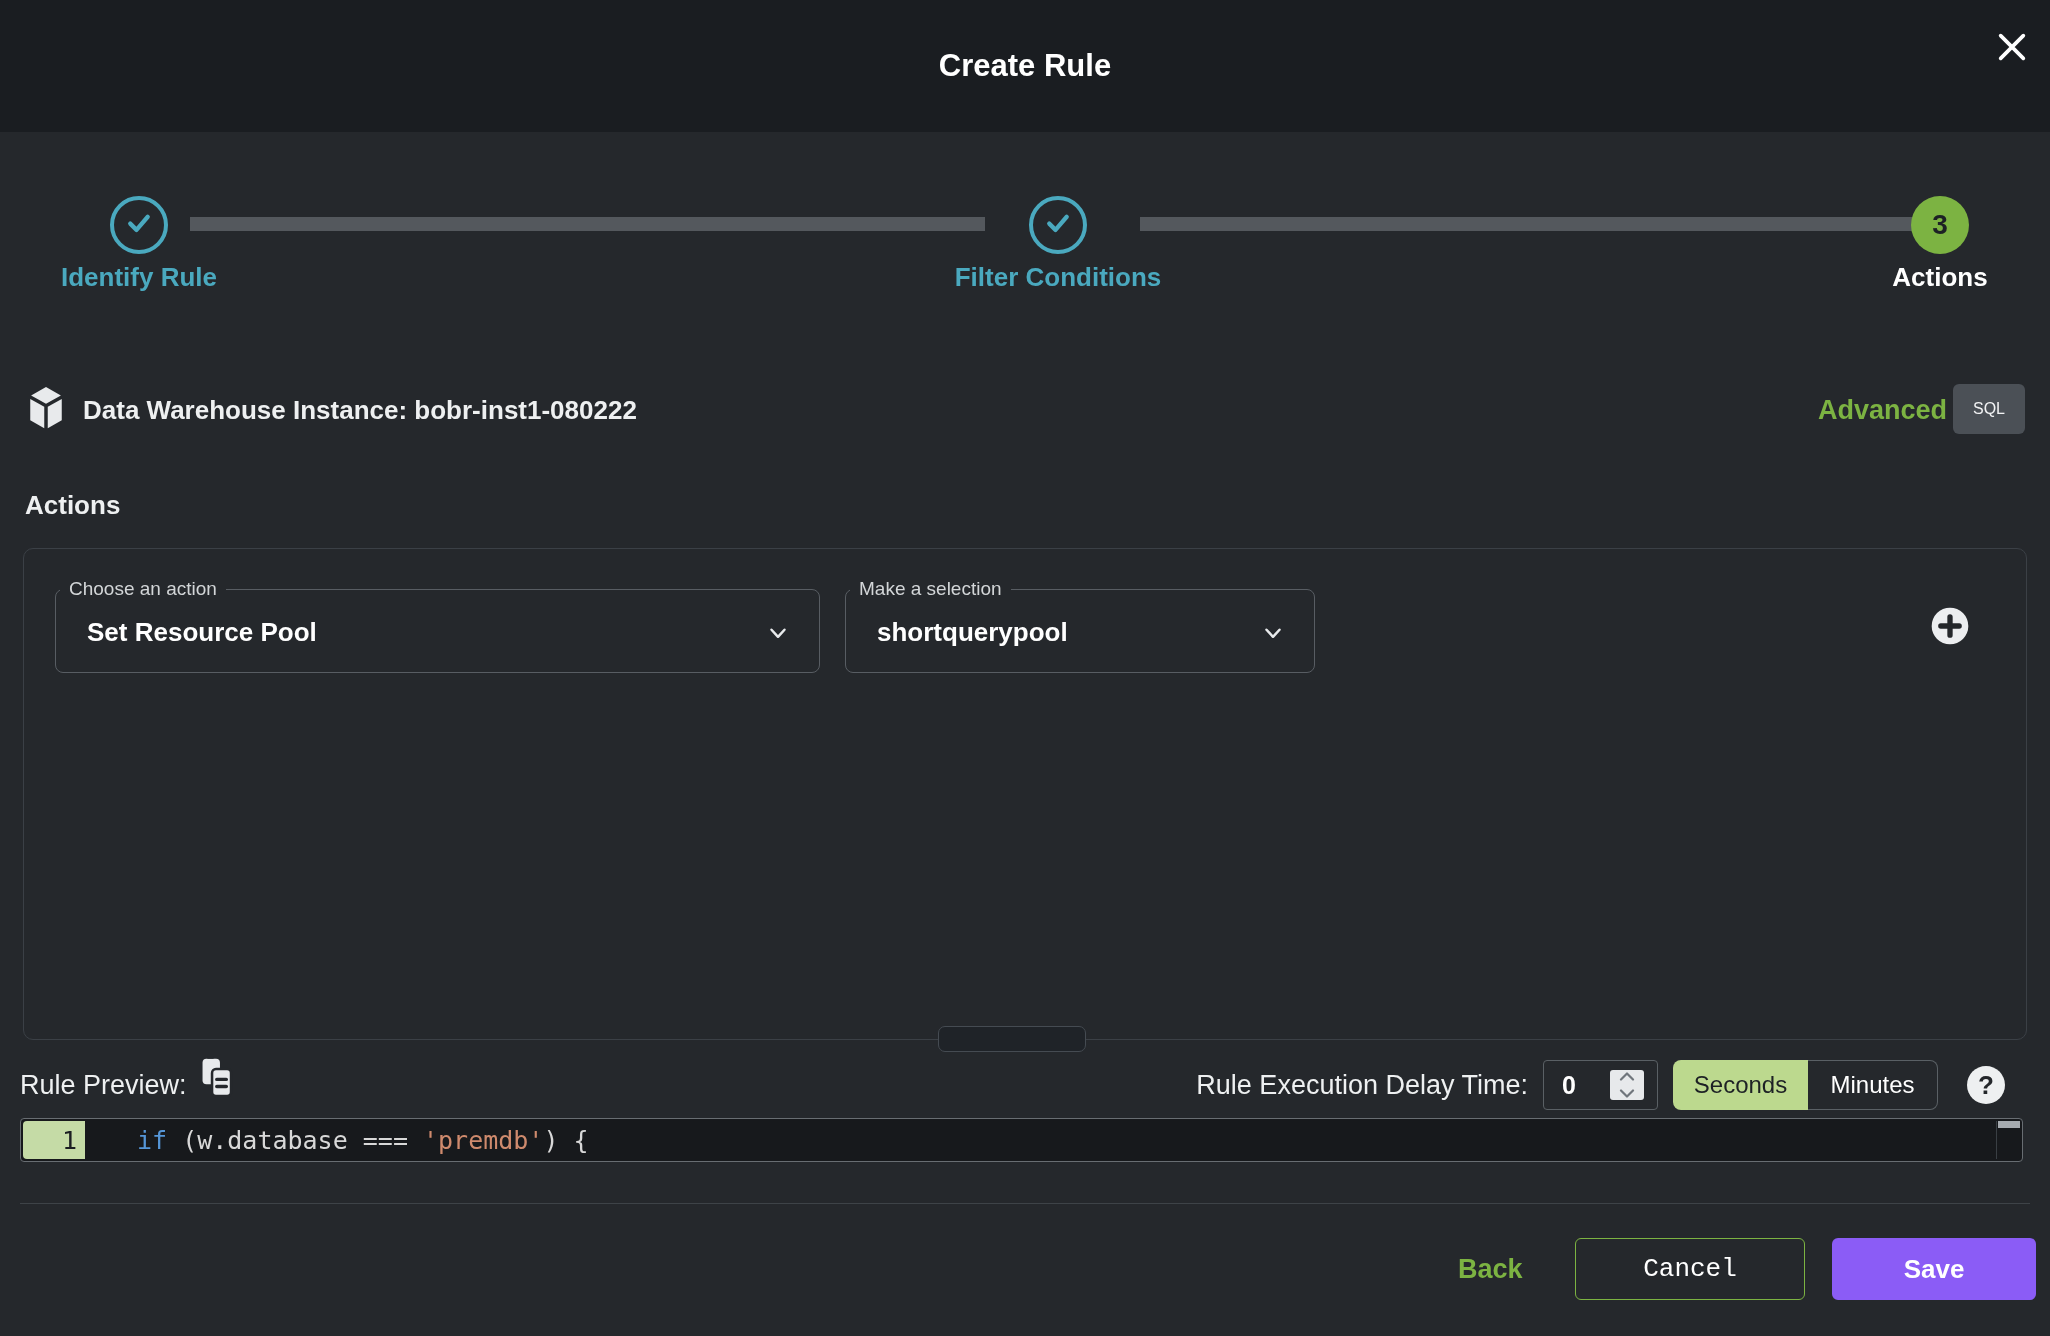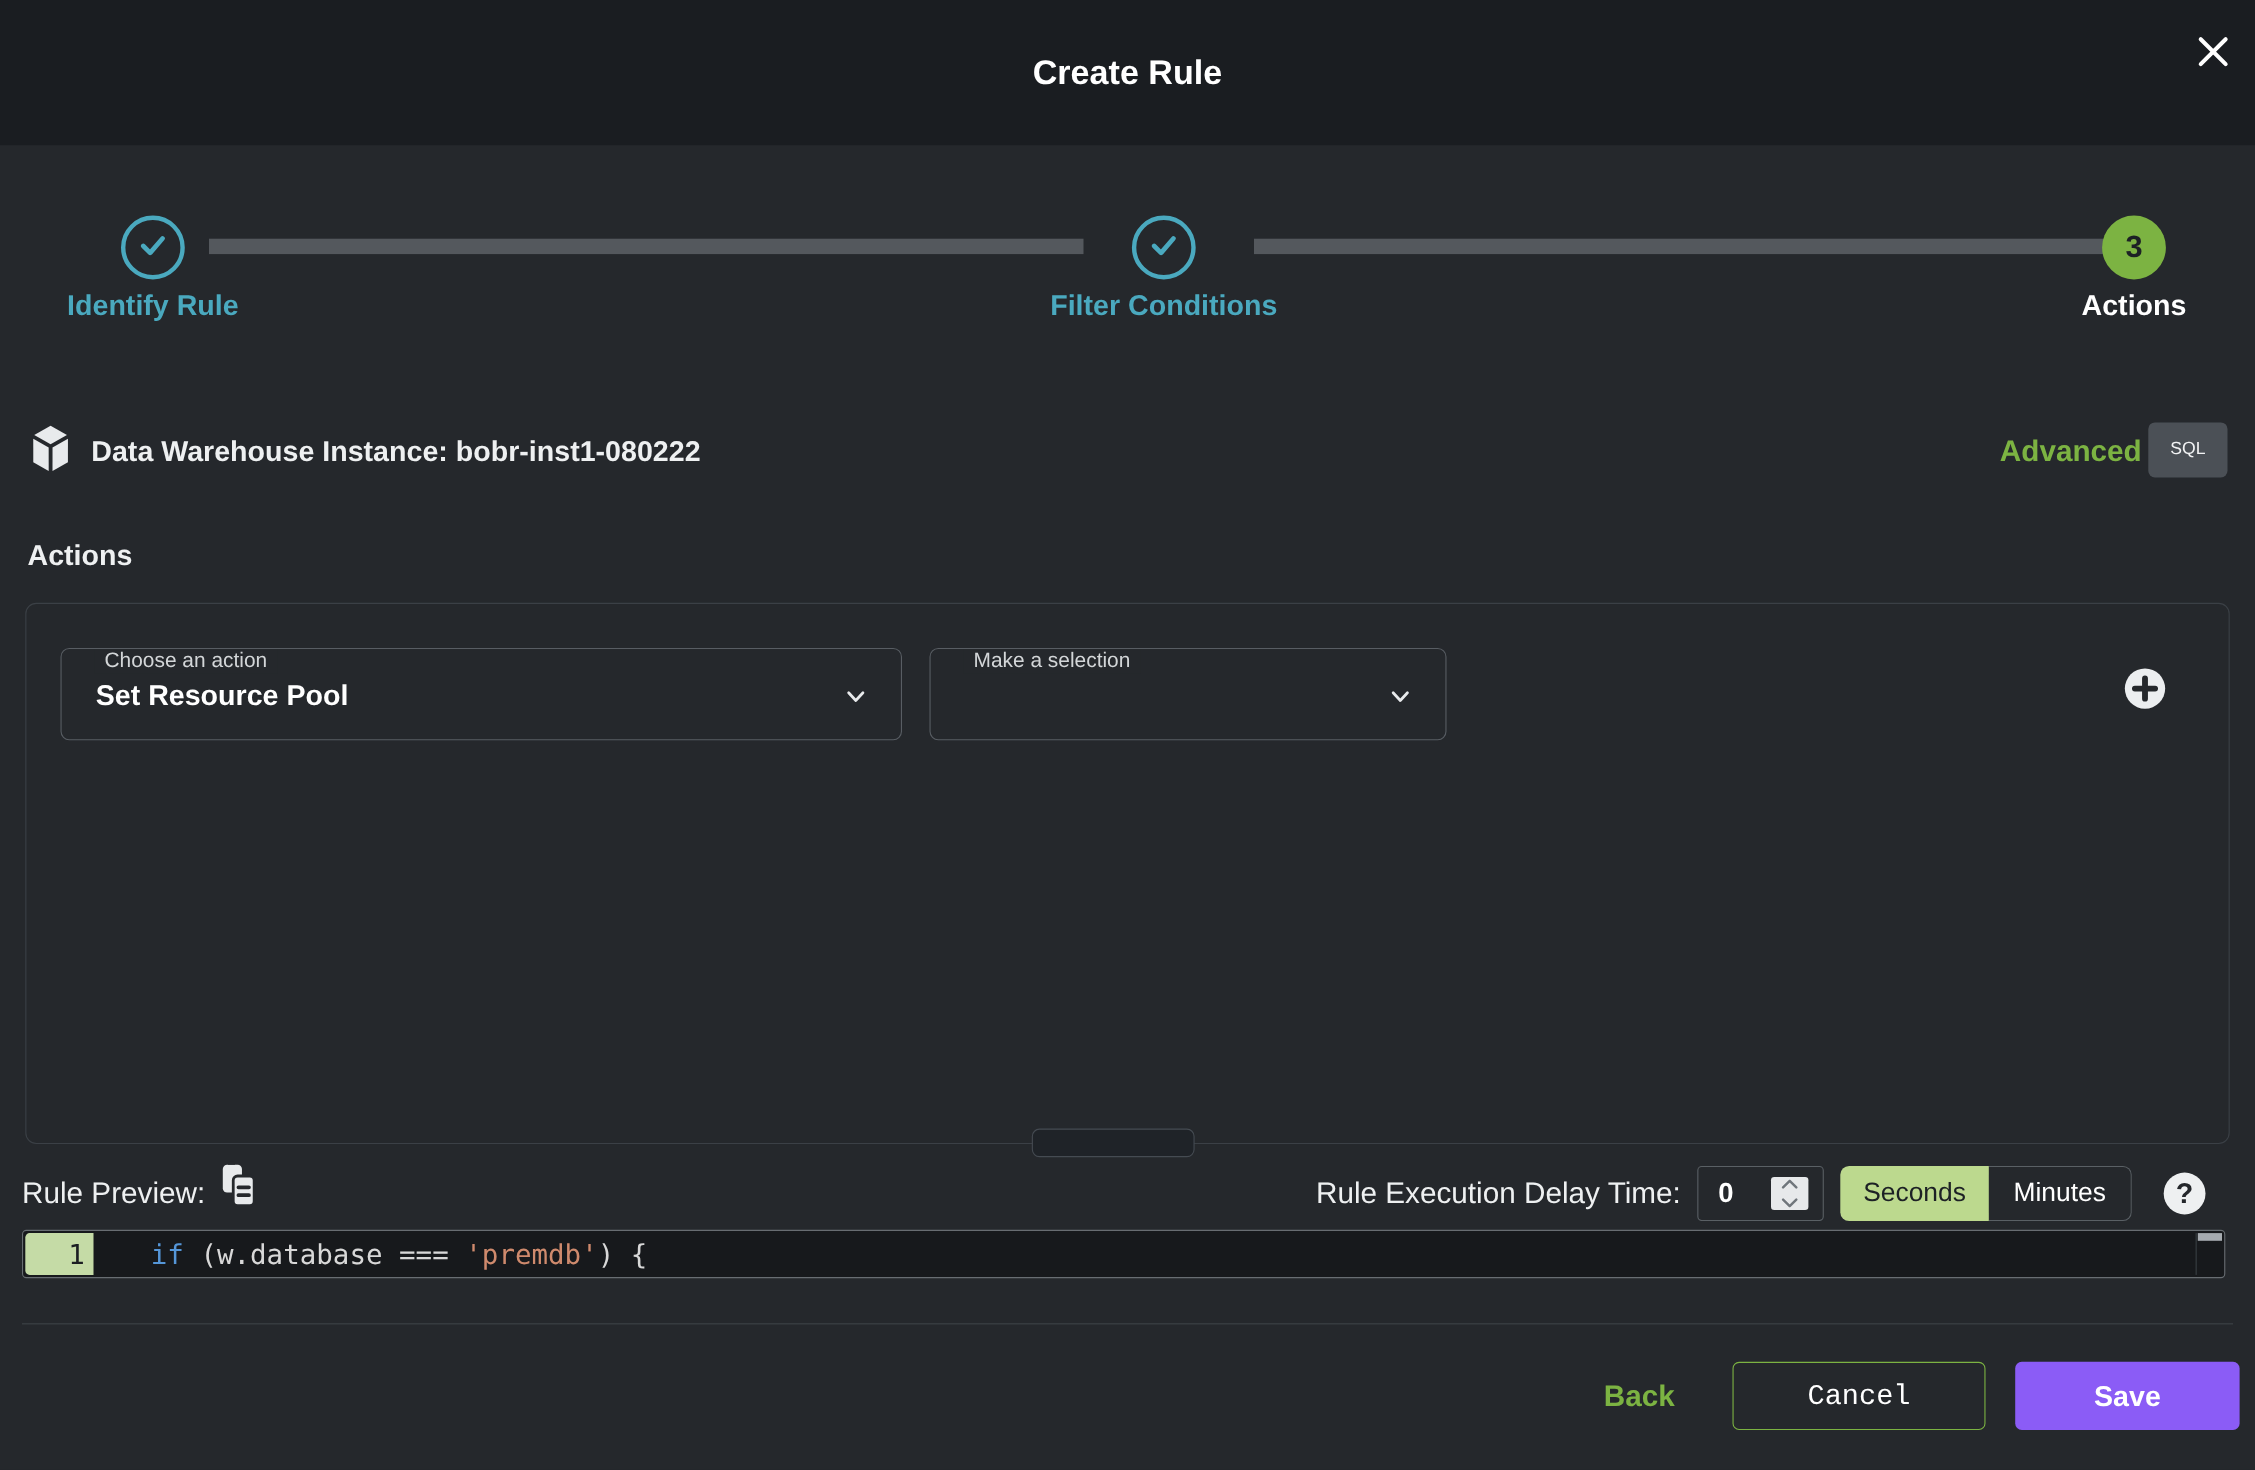--- a/index.html
+++ b/index.html
@@ -59,22 +59,22 @@
   
   .actions-panel {
     position:absolute; left:23px; top:548px; width:2004px; height:492px;
     border:1px solid #3b4046; border-radius:10px;
   }
   .dd-fieldset {
     position:absolute; border:1px solid #585d63; border-radius:8px; height:84px; top:589px;
     cursor:pointer;
   }
   .dd-legend {
-    position:absolute; top:-12px; left:30px; background:#25282c; padding:0 9px;
-    font-size:19px; color:#d3d6d8; white-space:nowrap;margin-top:12px;
+    position:absolute; top:-12px; left:4px; background:#25282c; padding:0 9px;
+    font-size:19px; color:#d3d6d8; white-space:nowrap;
   }
   .dd-value {
     position:absolute; left:31px; top:0; height:84px; display:flex; align-items:center;
     font-size:26px; font-weight:bold; color:#ffffff;
   }
   .dd-chevron { position:absolute; right:28px; top:30px; }
   .add-btn {
     position:absolute; left:1930px; top:606px; width:40px; height:40px;
     background:none; border:none; cursor:pointer; padding:0;
   }
@@ -230,20 +230,21 @@
   <span class="dd-value">Set Resource Pool</span>
   <span class="dd-chevron">
     <svg width="26" height="26" viewBox="0 0 24 24">
         <path d="M6 9 L12 15.5 L18 9" stroke="#e8eaec" stroke-width="2.3" fill="none" stroke-linecap="round" stroke-linejoin="round"></path>
       </svg>
   </span>
 </div>
 
 <div class="dd-fieldset" style="left:845px; width:470px;">
   <span class="dd-legend">Make a selection</span>
+  <span class="dd-value">shortquerypool</span>
   <span class="dd-chevron">
     <svg width="26" height="26" viewBox="0 0 24 24">
         <path d="M6 9 L12 15.5 L18 9" stroke="#e8eaec" stroke-width="2.3" fill="none" stroke-linecap="round" stroke-linejoin="round"></path>
       </svg>
   </span>
 </div>
 
 <button class="add-btn" aria-label="add action">
   <span>
     <svg width="40" height="40" viewBox="0 0 24 24">

